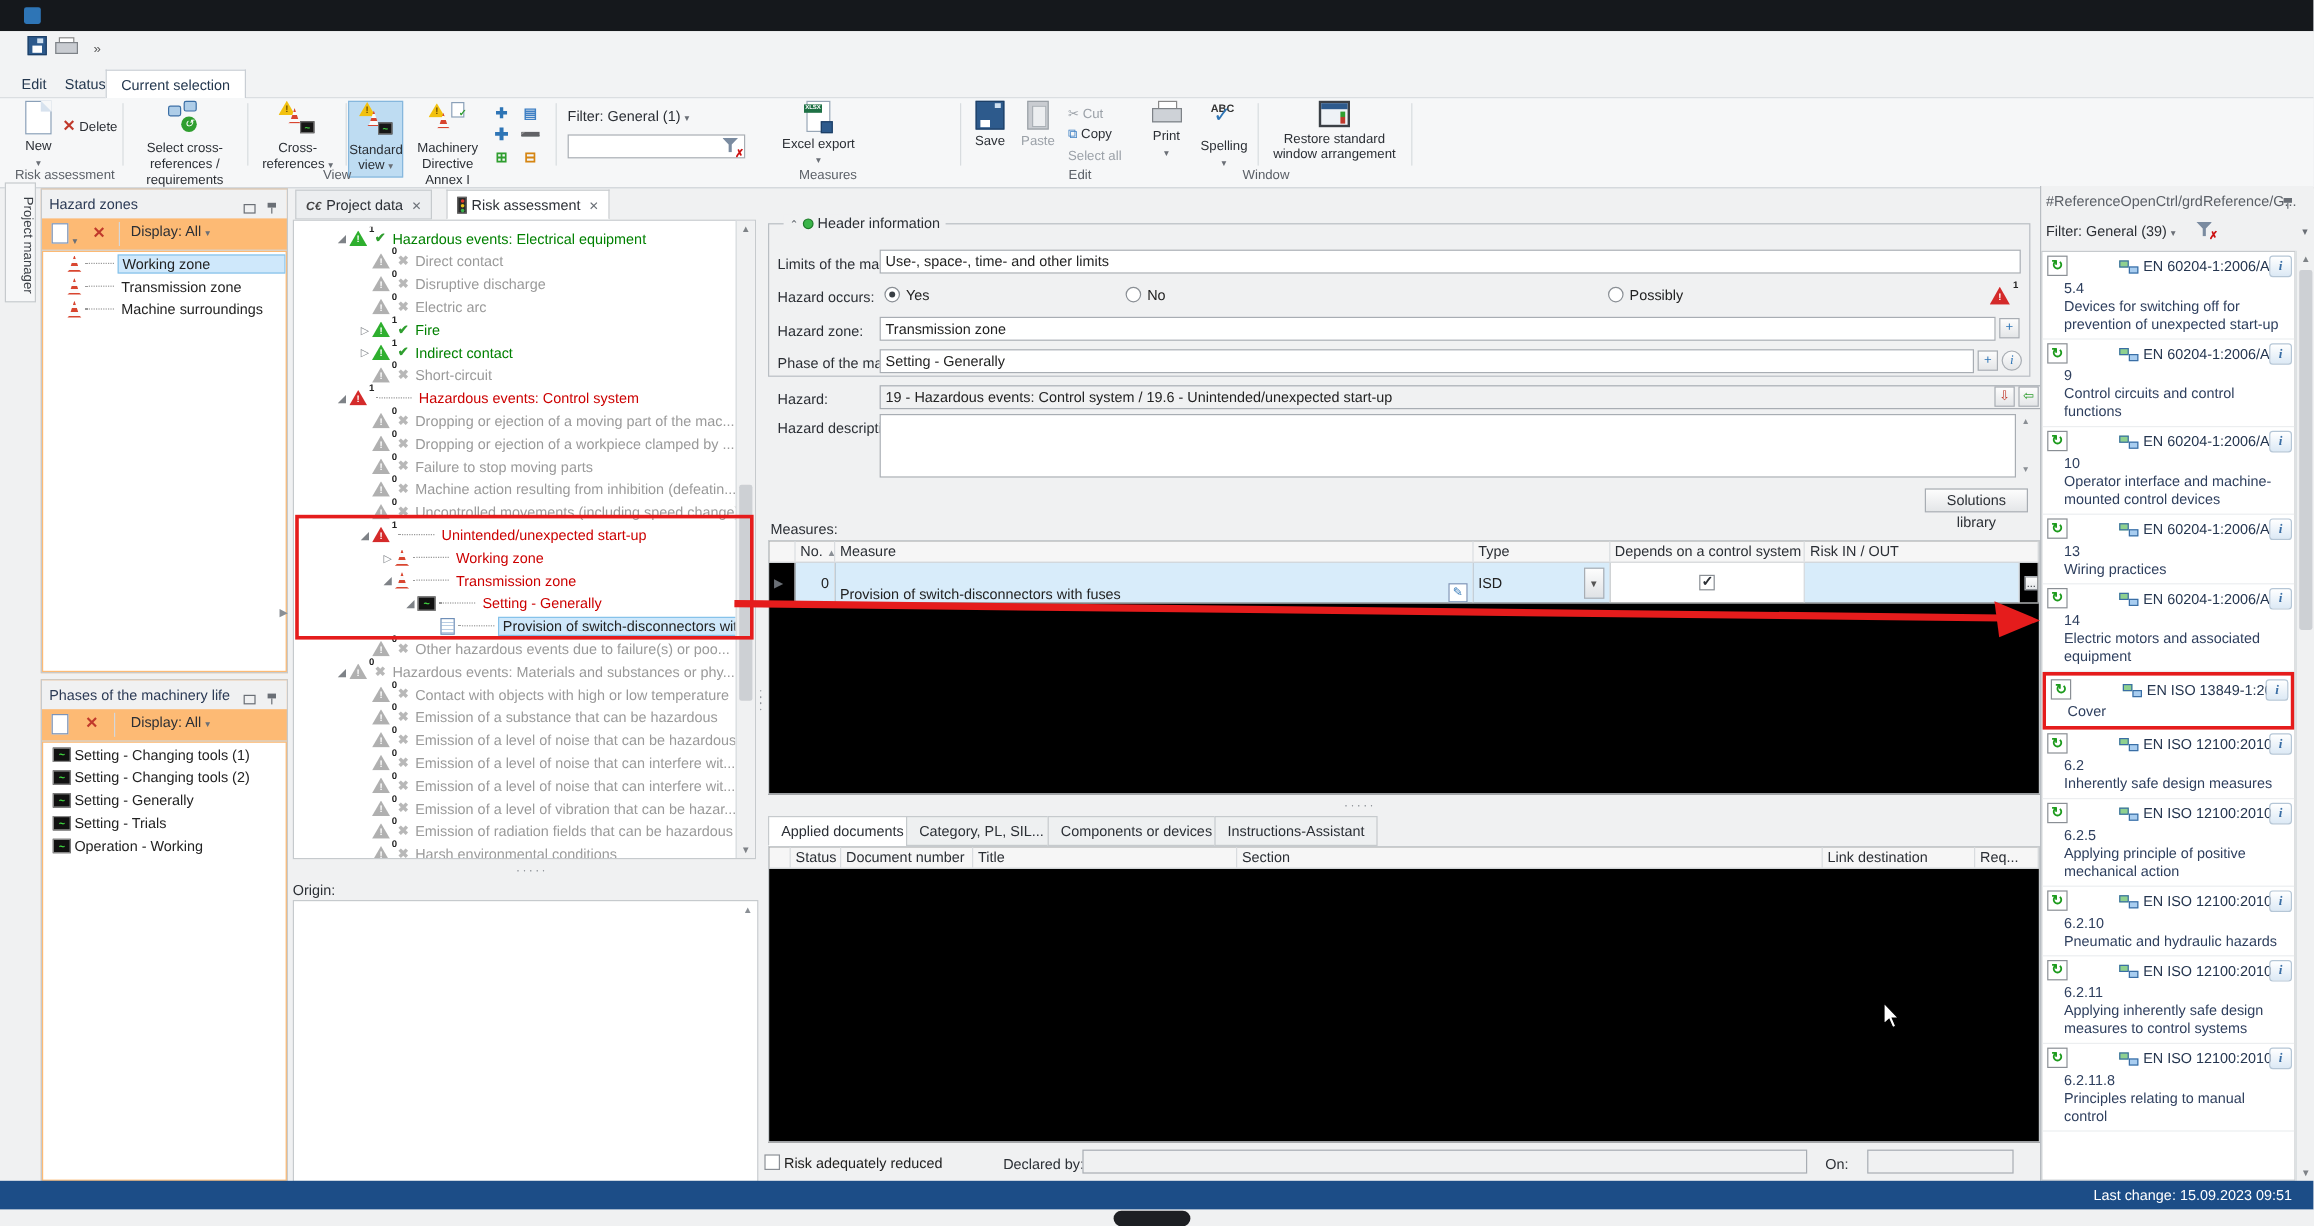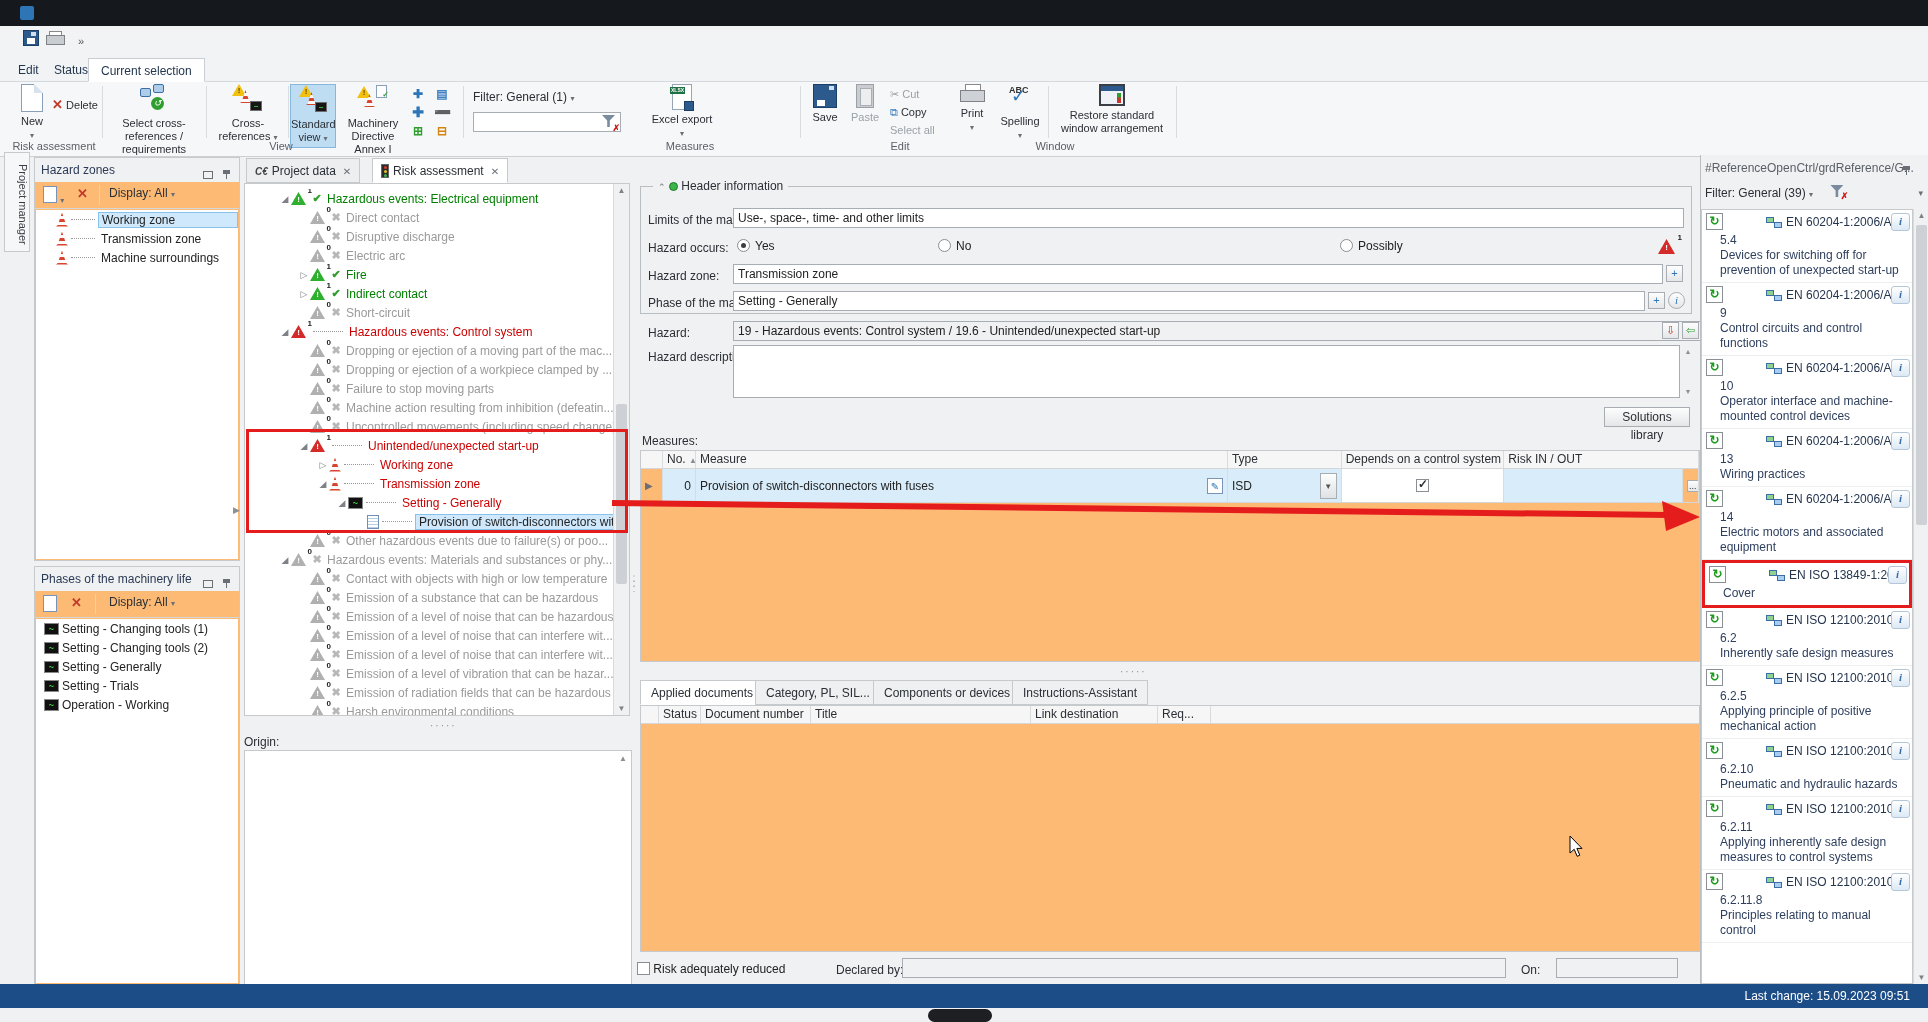--- a/index.html
+++ b/index.html
@@ -122,21 +122,21 @@
   .radio { display:inline-block; width:13px; height:13px; border-radius:50%; border:1px solid #8a8f95; background:#fff; position:relative; vertical-align:-2px; margin-right:5px; }
   .radio.on::after { content:""; position:absolute; left:3px; top:3px; width:5px; height:5px; border-radius:50%; background:#3a3f45; }
   .cbx { display:inline-block; width:13px; height:13px; border:1px solid #8a8f95; background:#fff; position:relative; vertical-align:-2px; }
   .cbx.on::after { content:"✓"; position:absolute; left:1px; top:-3px; font-size:12px; font-weight:bold; color:#2b2f35; }
   .alertwrap { position:absolute; width:20px; height:16px; }
   .alertwrap .warn { width:17px; height:15px; line-height:17px; }
   textarea.hdesc { position:absolute; resize:none; border:1px solid #a8adb3; background:#fff; font-family:"Liberation Sans",sans-serif; }
   .tinyarrows { position:absolute; font-size:7px; color:#8a8f95; text-align:center; width:12px; }
   .btn { position:absolute; background:linear-gradient(#fdfdfd,#e4e6e8); border:1px solid #a8adb3; text-align:center; color:#2b2f35; }
   
-  .grid { position:absolute; background:#fdba74; border:1px solid #c6cacd; }
+  .grid { position:absolute; background:#000000; border:1px solid #c6cacd; }
   .ghead { display:flex; background:#f6f6f6; border-bottom:1px solid #d4d7da; height:18px; line-height:17px; color:#2b2f35; }
   .gcell { border-right:1px solid #d9dcdf; padding:0 4px; overflow:hidden; white-space:nowrap; }
   .grow { display:flex; height:34px; border-bottom:1px solid #d4d7da; align-items:stretch; }
   .grow .gcell { display:flex; align-items:center; }
   .selrow { background:#d8ecfa; }
   .editico { width:16px; height:16px; border:1px solid #7a93b8; background:#fff; color:#2e75b6; font-size:10px; line-height:15px; text-align:center; margin-left:auto; }
   .ddbox { width:17px; height:26px; background:linear-gradient(#fdfdfd,#dfe2e5); border:1px solid #a8adb3; text-align:center; line-height:26px; font-size:8px; color:#555; margin-left:auto; }
   .rowmark { color:#6a6f76; font-size:10px; }
   
   .btab { position:absolute; top:680px; height:25px; line-height:24px; padding:0 10px; background:#eef0f1; border:1px solid #c6cacd; color:#2b2f35; }
@@ -658,21 +658,21 @@
         <div class="gcell" style="width: 114px;">Type</div>
         <div class="gcell" style="width: 163px;">Depends on a control system</div>
         <div class="gcell" style="width: 195px;">Risk IN / OUT</div>
       </div>
     <div id="mrows">
         <div class="grow">
           <div class="gcell" style="width: 22px;">
             <span class="rowmark">▶</span>
           </div>
           <div class="gcell selrow" style="width: 33px; justify-content: flex-end;">0</div>
-          <div class="gcell selrow" style="width: 533px;">Provision of switch-disconnectors with fuses<span class="editico">✎</span></div>
+          <div class="gcell selrow" style="width: 533px; align-items: flex-end;">Provision of switch-disconnectors with fuses<span class="editico">✎</span></div>
           <div class="gcell selrow" style="width: 114px;">ISD<span class="ddbox">▼</span></div>
           <div class="gcell" style="width: 163px; justify-content: center; background: rgb(255, 255, 255);">
             <span class="cbx on"></span>
           </div>
           <div class="gcell selrow" style="width: 179px;"></div>
           <div class="gcell" style="width: 16px;">
             <span class="btn" style="position: static; font-size: 9px; padding: 0px 1px;">...</span>
           </div>
         </div>
       </div>
@@ -683,20 +683,21 @@
   <div class="btab" style="left:755px">Category, PL, SIL...</div>
   <div class="btab" style="left:873px">Components or devices</div>
   <div class="btab" style="left:1012px">Instructions-Assistant</div>
 
   <div class="grid" style="left:640px;top:705px;width:1060px;height:247px">
     <div class="ghead" id="dhead">
         <div class="gcell" style="width: 18px;"></div>
         <div class="gcell" style="width: 42px;">Status</div>
         <div class="gcell" style="width: 110px;">Document number</div>
         <div class="gcell" style="width: 220px;">Title</div>
+        <div class="gcell" style="width: 488px;">Section</div>
         <div class="gcell" style="width: 127px;">Link destination</div>
         <div class="gcell" style="width: 53px;">Req...</div>
       </div>
   </div>
 
   <span class="abs" style="left:637px;top:962px"><span class="cbx"></span> <span>Risk adequately reduced</span></span>
   <span class="flabel" style="left:836px;top:963px">Declared by:</span>
   <div class="field ro" style="left:902px;top:958px;width:604px"></div>
   <span class="flabel" style="left:1521px;top:963px">On:</span>
   <div class="field ro" style="left:1556px;top:958px;width:122px"></div>

